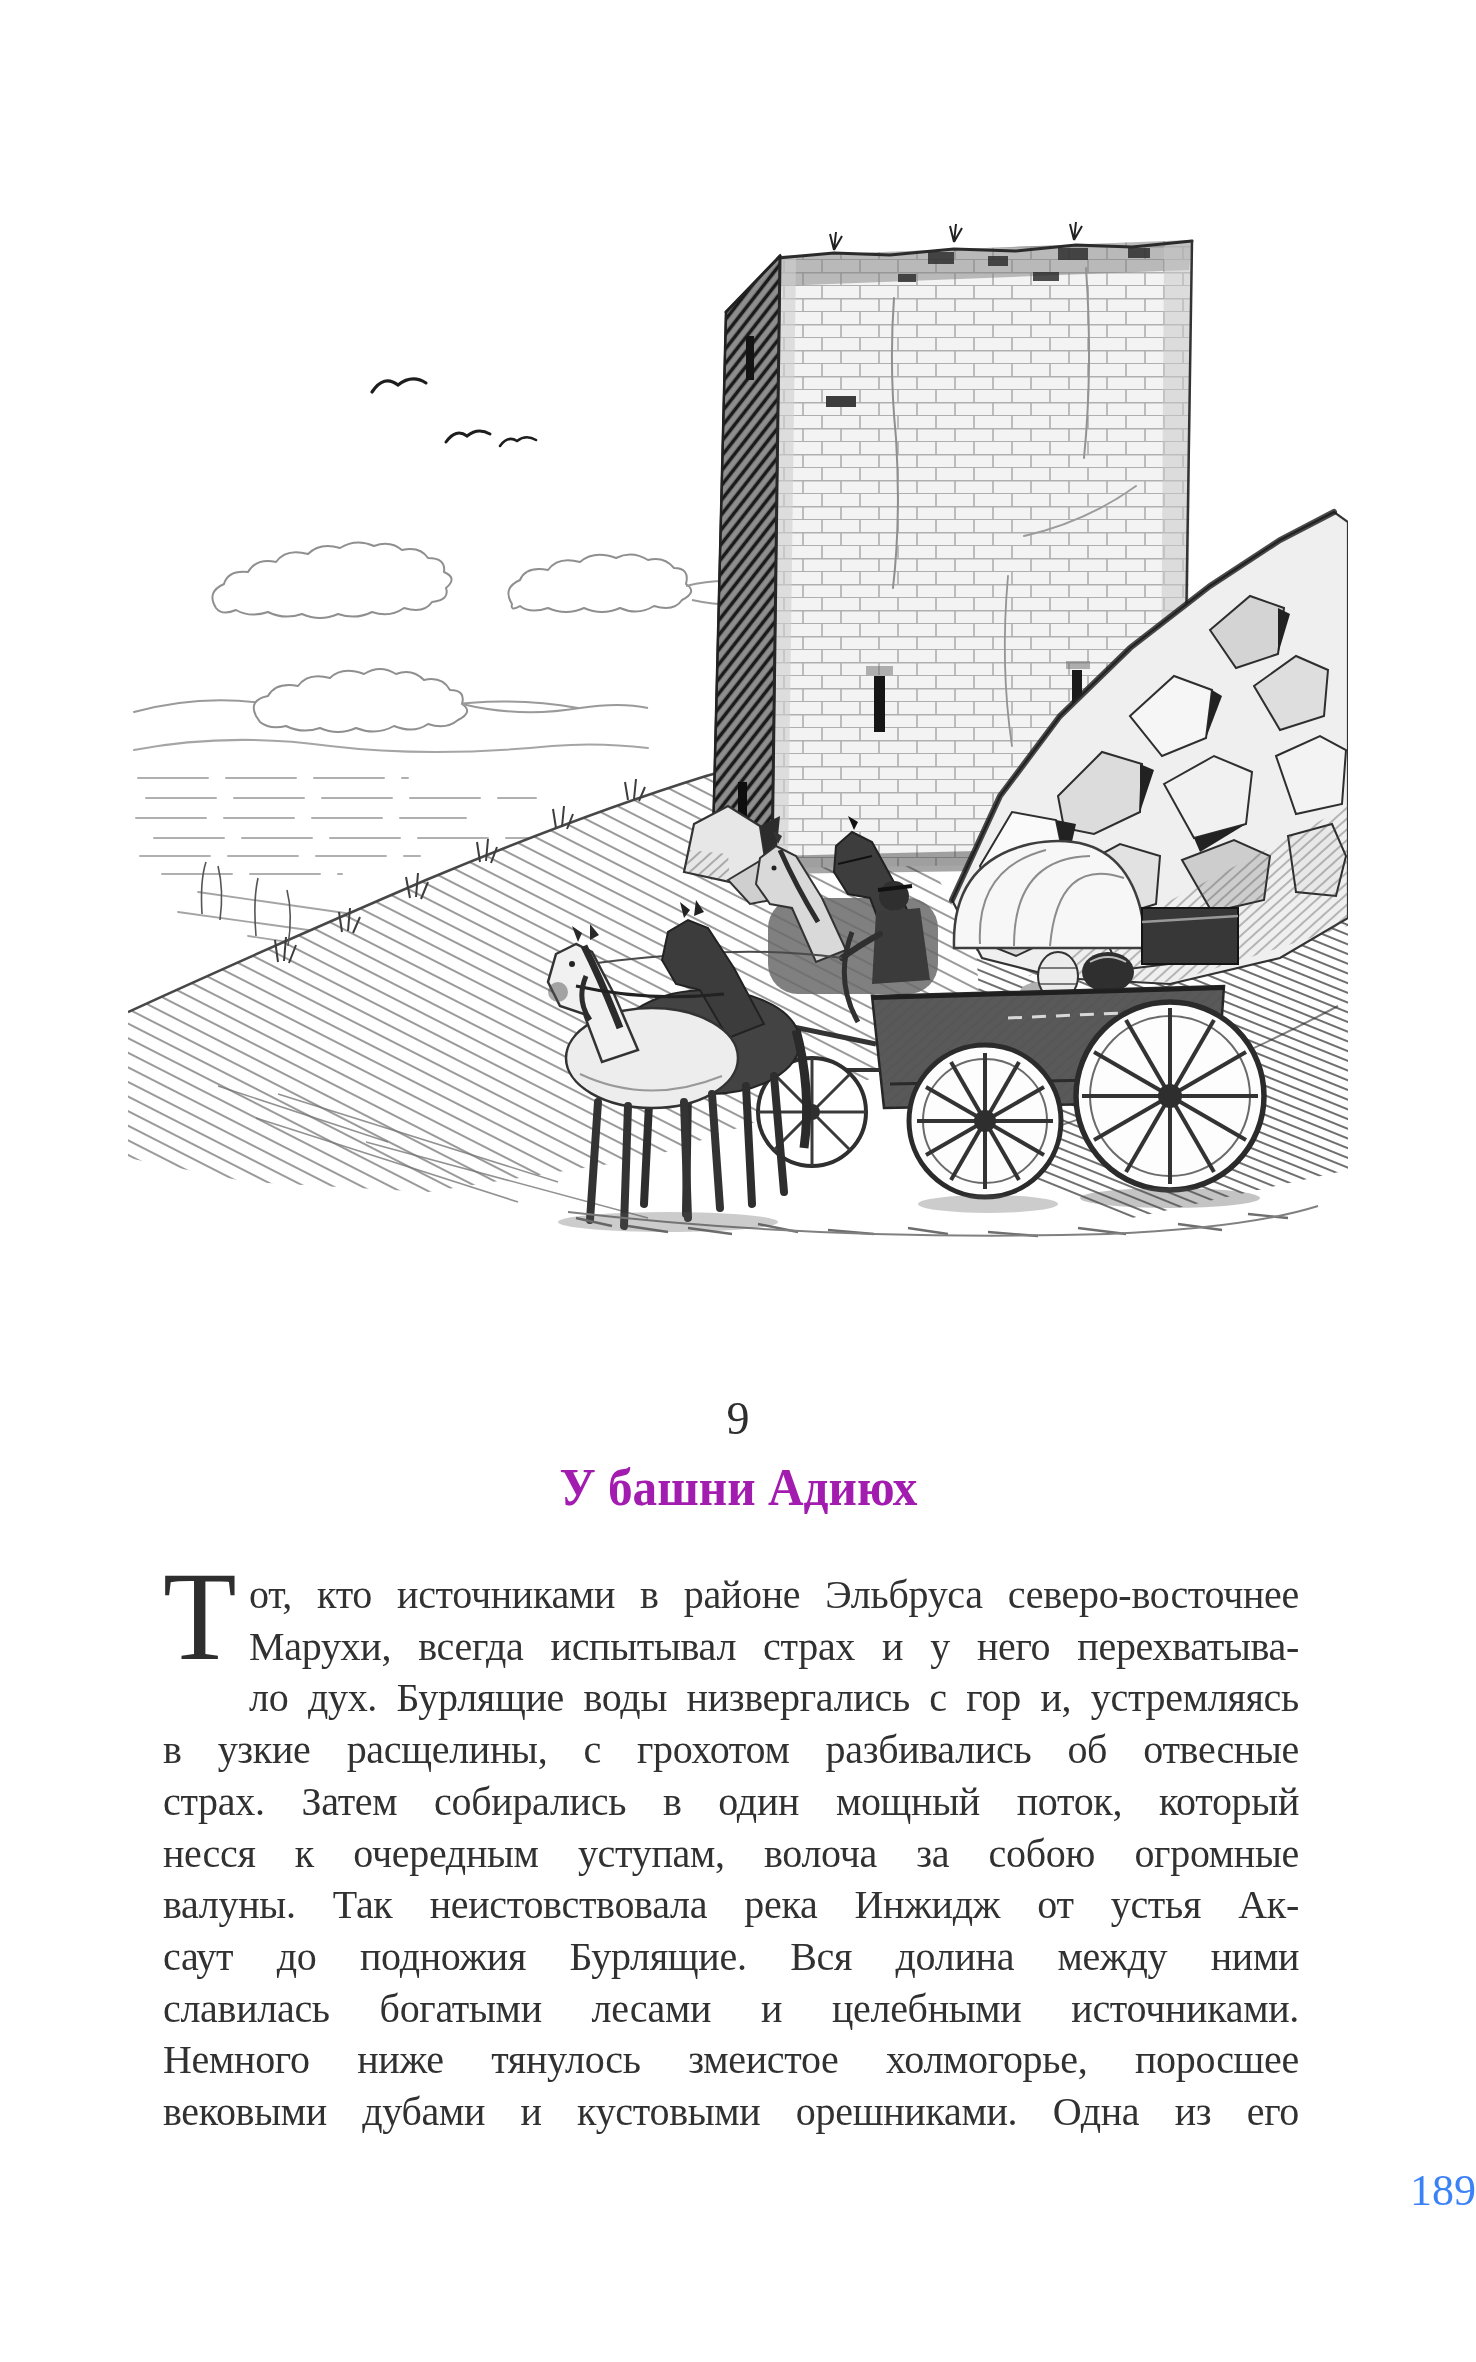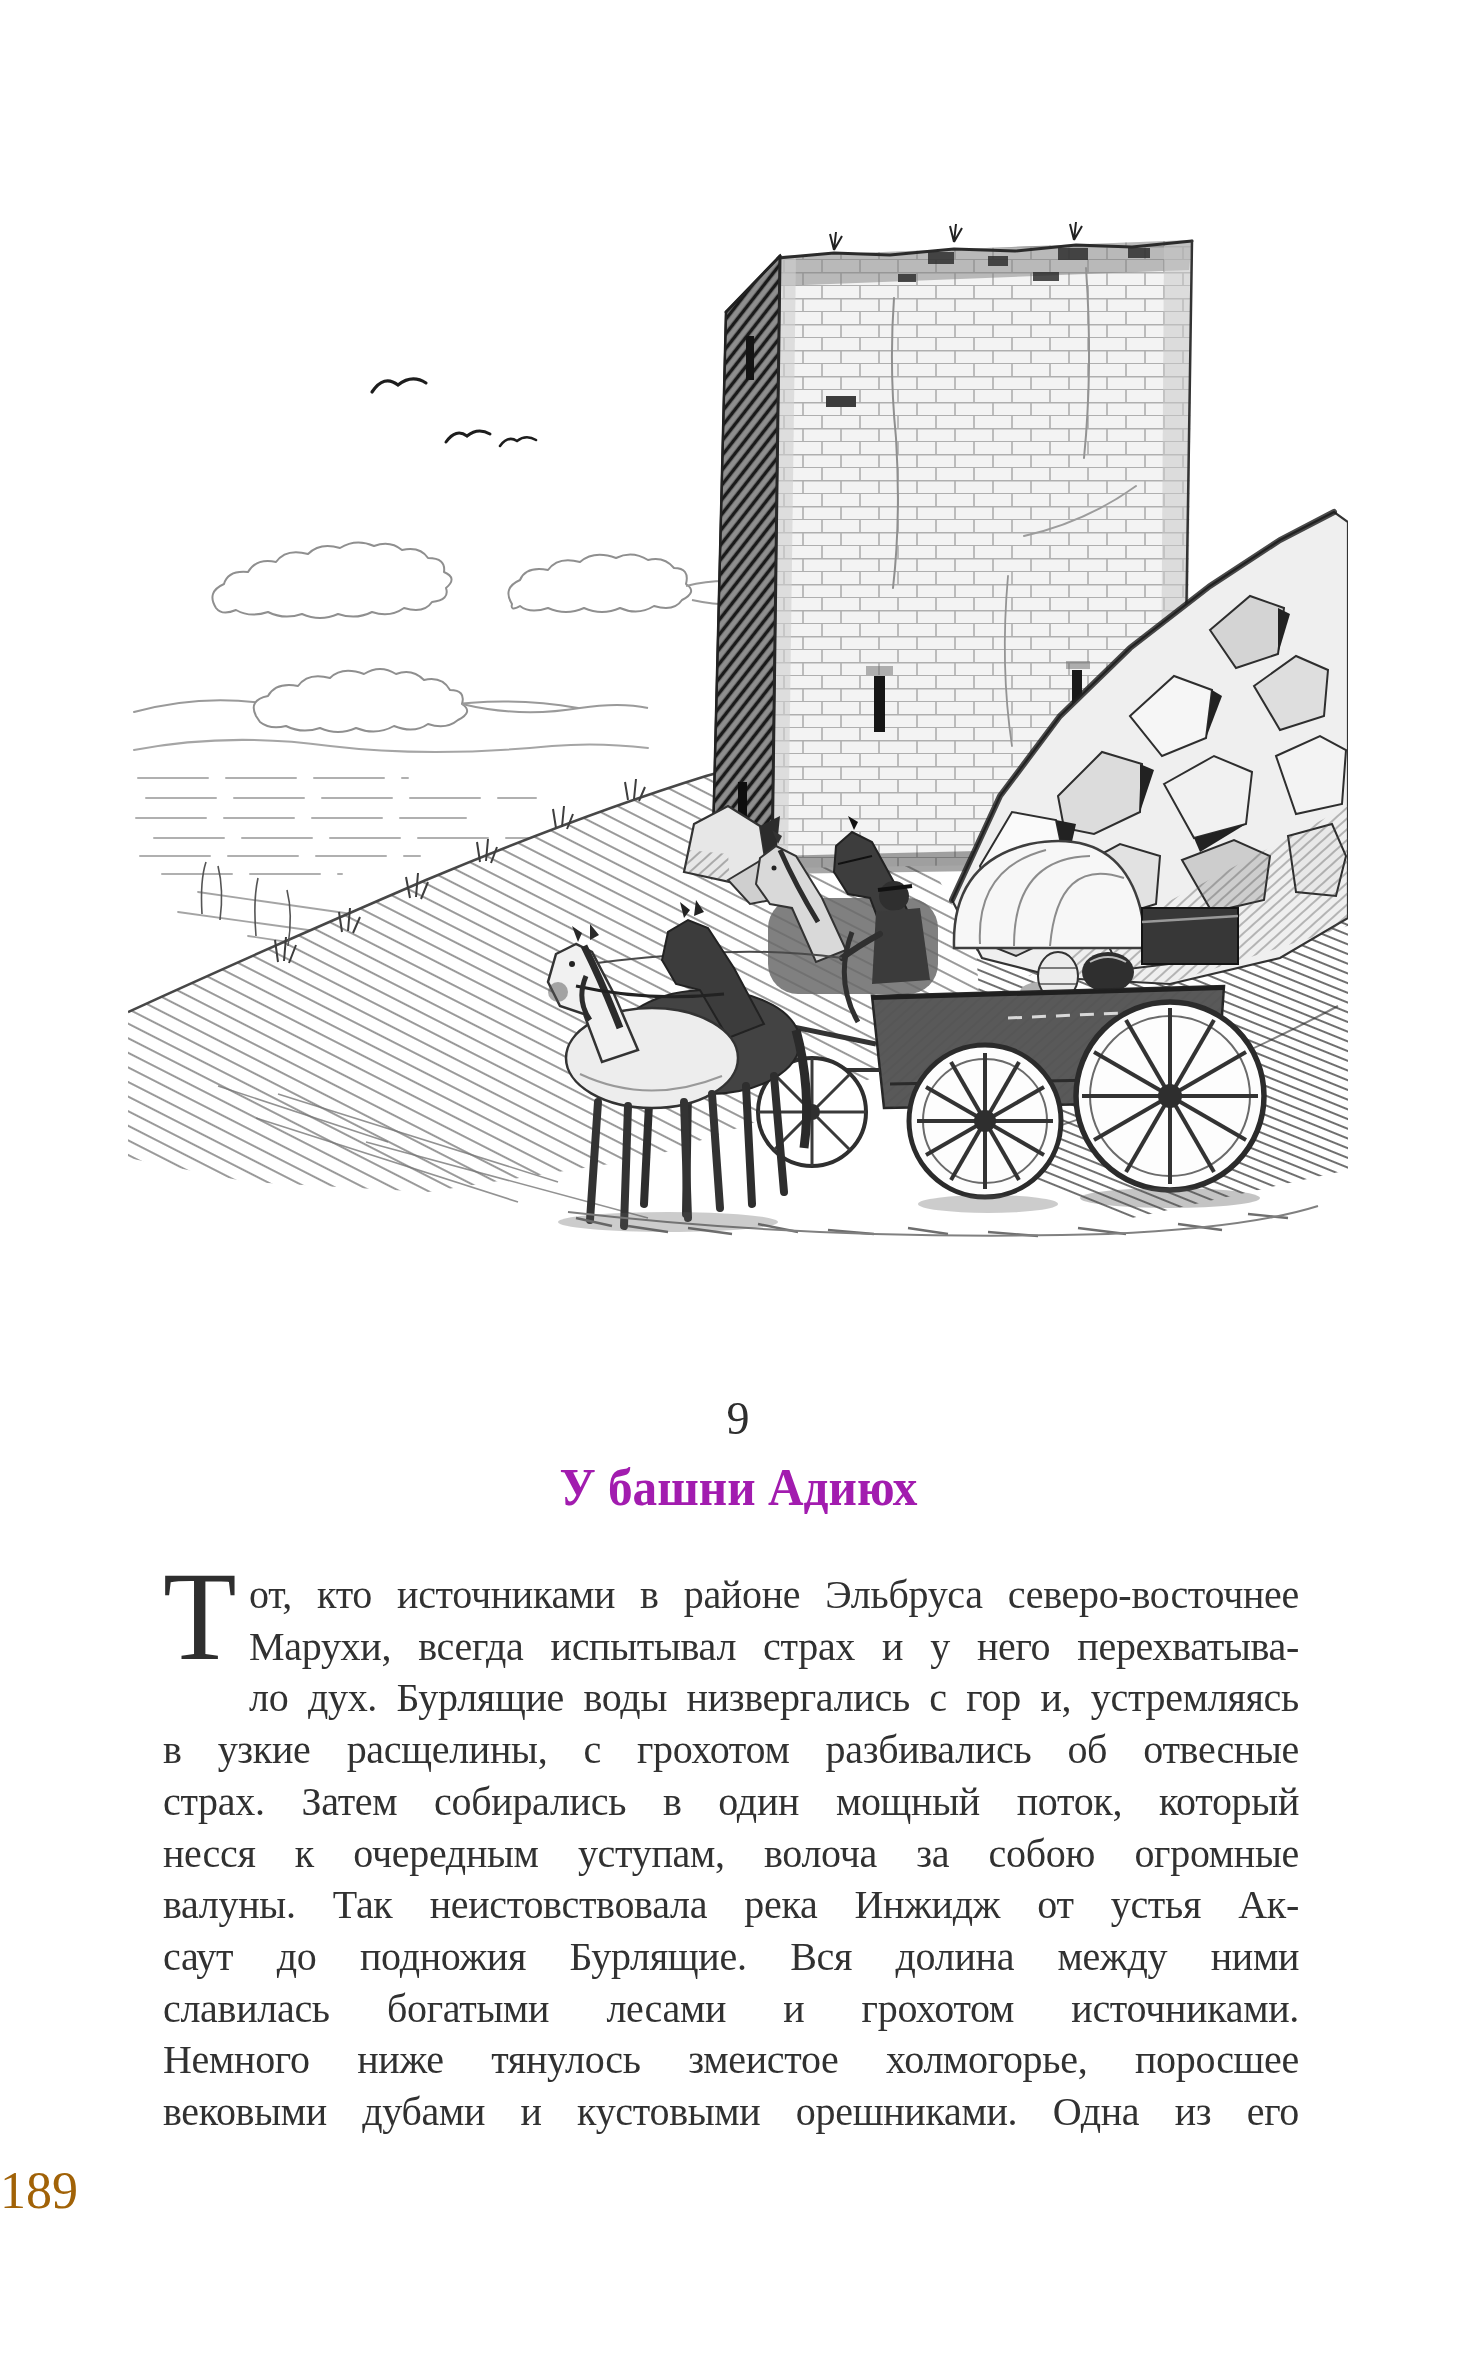--- a/index.html
+++ b/index.html
@@ -11,22 +11,22 @@
         font-size:46px;line-height:53px;color:#2e2e2e;}
   .chapter-title{position:absolute;top:1458px;left:0;width:100%;text-align:center;
         font-size:53px;line-height:58px;font-weight:700;color:#a21caf;}
   .title-inner{display:inline-block;transform:scaleX(.93);transform-origin:center;}
   .body-text{position:absolute;left:163px;top:1569px;width:1136px;
         font-size:40px;line-height:51.7px;letter-spacing:-0.3px;color:#313131;}
   .line{text-align:justify;text-align-last:justify;white-space:nowrap;overflow:visible;}
   .dropcap{float:left;width:76px;height:103px;margin:3px 10px 0 0;
         font-size:128px;line-height:88px;color:#2e2e2e;
         transform:scaleX(.94);transform-origin:0 0;}
-  .page-number{position:absolute;top:2168px;left:0;width:100%;text-align:left;
-        font-size:52px;line-height:46px;color:#a16207;}
+  .page-number{position:absolute;top:2168px;left:0;width:100%;text-align:right;
+        font-size:44px;line-height:46px;color:#3b82f6;}
 </style>
 </head>
 <body>
 
 <div class="page">
 
   <figure class="figure">
     <svg viewBox="0 0 1220 1084" xmlns="http://www.w3.org/2000/svg">
       <defs>
         <pattern id="pb" patternUnits="userSpaceOnUse" width="38" height="26">
@@ -322,20 +322,20 @@
   <div class="body-text">
     <span class="dropcap">Т</span>
     <div class="line">от, кто источниками в районе Эльбруса северо-восточнее</div>
     <div class="line">Марухи, всегда испытывал страх и у него перехватыва-</div>
     <div class="line">ло дух. Бурлящие воды низвергались с гор и, устремляясь</div>
     <div class="line">в узкие расщелины, с грохотом разбивались об отвесные</div>
     <div class="line">страх. Затем собирались в один мощный поток, который</div>
     <div class="line">несся к очередным уступам, волоча за собою огромные</div>
     <div class="line">валуны. Так неистовствовала река Инжидж от устья Ак-</div>
     <div class="line">саут до подножия Бурлящие. Вся долина между ними</div>
-    <div class="line">славилась богатыми лесами и грохотом источниками.</div>
+    <div class="line">славилась богатыми лесами и целебными источниками.</div>
     <div class="line">Немного ниже тянулось змеистое холмогорье, поросшее</div>
     <div class="line">вековыми дубами и кустовыми орешниками. Одна из его</div>
   </div>
 
   <div class="page-number">189</div>
 
 </div>
 
 </body></html>

